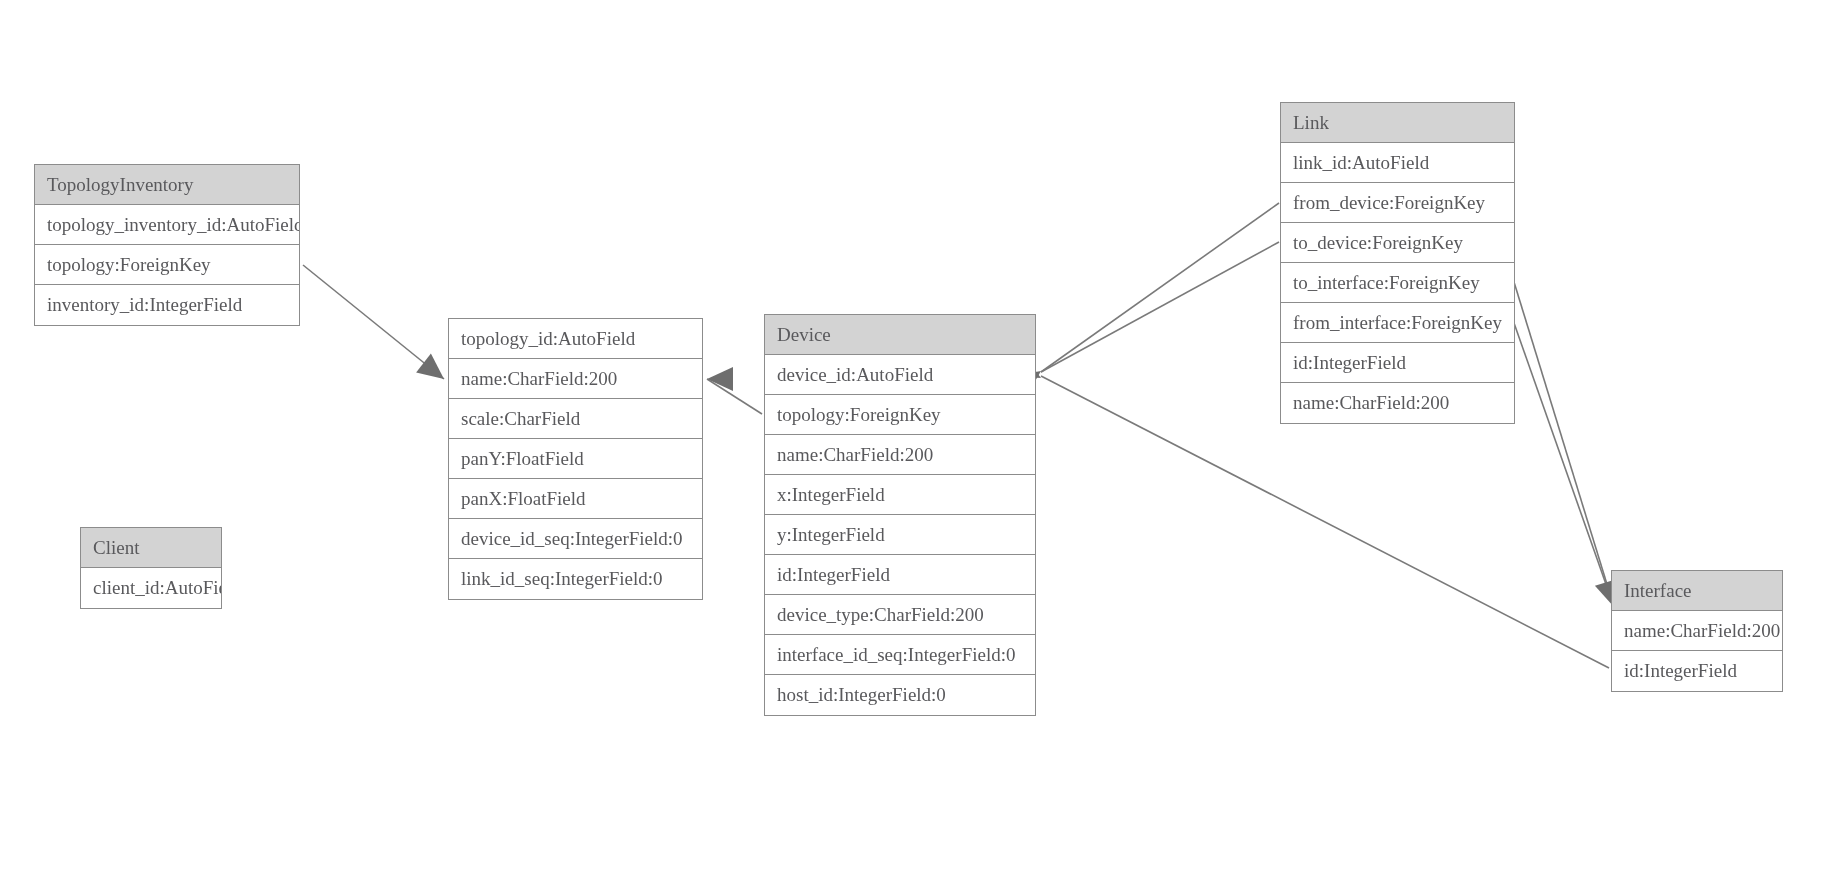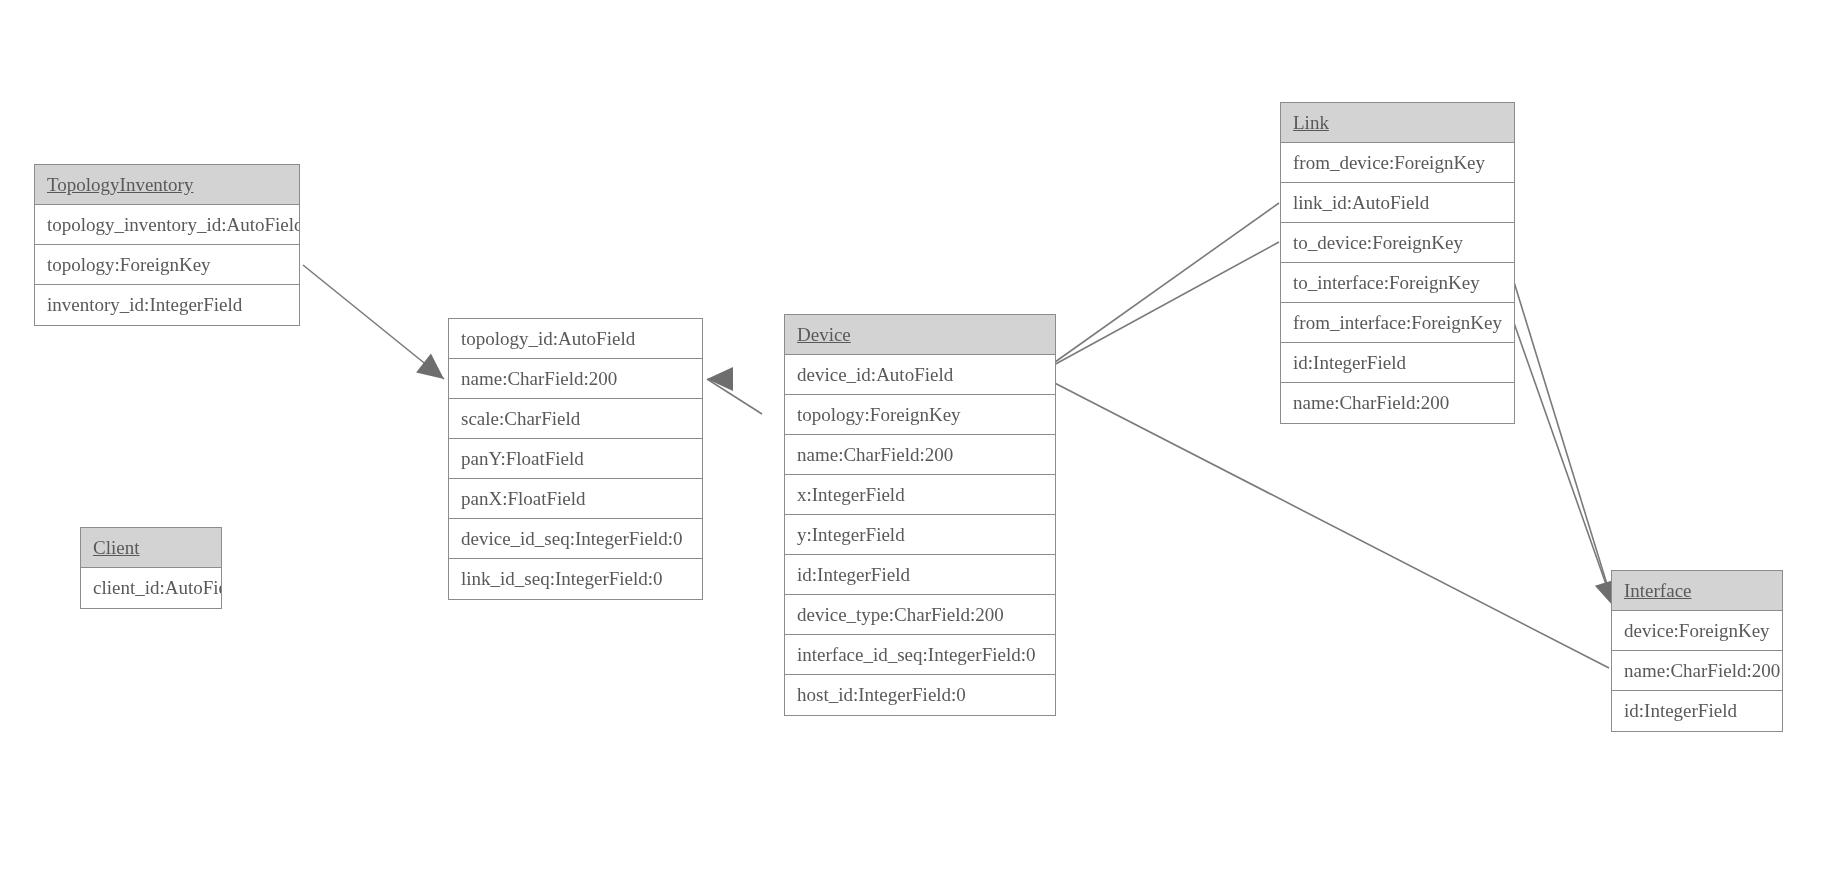--- a/index.html
+++ b/index.html
@@ -37,21 +37,20 @@
     background: #d3d3d3;
     border-bottom: 1px solid #8c8c8c;
     color: #59595c;
     font-size: 19px;
     line-height: 40px;
     height: 40px;
     padding: 0 0 0 12px;
     box-sizing: border-box;
     white-space: nowrap;
     overflow: hidden;
-    text-decoration: underline;
   }
   .entity-rows {
     display: block;
   }
   .entity-row {
     color: #59595c;
     font-size: 19px;
     line-height: 40px;
     height: 40px;
     padding: 0 8px 0 12px;
@@ -103,49 +102,48 @@
         <div class="entity-rows">
           <div class="entity-row">topology_id:AutoField</div>
           <div class="entity-row">name:CharField:200</div>
           <div class="entity-row">scale:CharField</div>
           <div class="entity-row">panY:FloatField</div>
           <div class="entity-row">panX:FloatField</div>
           <div class="entity-row">device_id_seq:IntegerField:0</div>
           <div class="entity-row last">link_id_seq:IntegerField:0</div>
         </div>
       </div>
-      <div class="entity" style="left: 764px; top: 314px; width: 272px; margin-left: 20px;">
+      <div class="entity" style="left: 764px; top: 314px; width: 272px;">
         <div class="entity-title">Device</div>
         <div class="entity-rows">
           <div class="entity-row">device_id:AutoField</div>
           <div class="entity-row">topology:ForeignKey</div>
           <div class="entity-row">name:CharField:200</div>
           <div class="entity-row">x:IntegerField</div>
           <div class="entity-row">y:IntegerField</div>
           <div class="entity-row">id:IntegerField</div>
           <div class="entity-row">device_type:CharField:200</div>
           <div class="entity-row">interface_id_seq:IntegerField:0</div>
           <div class="entity-row last">host_id:IntegerField:0</div>
         </div>
       </div>
       <div class="entity" style="left: 1280px; top: 102px; width: 235px;">
         <div class="entity-title">Link</div>
         <div class="entity-rows">
+          <div class="entity-row">link_id:AutoField</div>
           <div class="entity-row">from_device:ForeignKey</div>
-          <div class="entity-row">link_id:AutoField</div>
           <div class="entity-row">to_device:ForeignKey</div>
           <div class="entity-row">to_interface:ForeignKey</div>
           <div class="entity-row">from_interface:ForeignKey</div>
           <div class="entity-row">id:IntegerField</div>
           <div class="entity-row last">name:CharField:200</div>
         </div>
       </div>
       <div class="entity" style="left: 1611px; top: 570px; width: 172px;">
         <div class="entity-title">Interface</div>
         <div class="entity-rows">
-          <div class="entity-row">device:ForeignKey</div>
           <div class="entity-row">name:CharField:200</div>
           <div class="entity-row last">id:IntegerField</div>
         </div>
       </div>
     </div>
 
 </div>
 
 </body></html>

